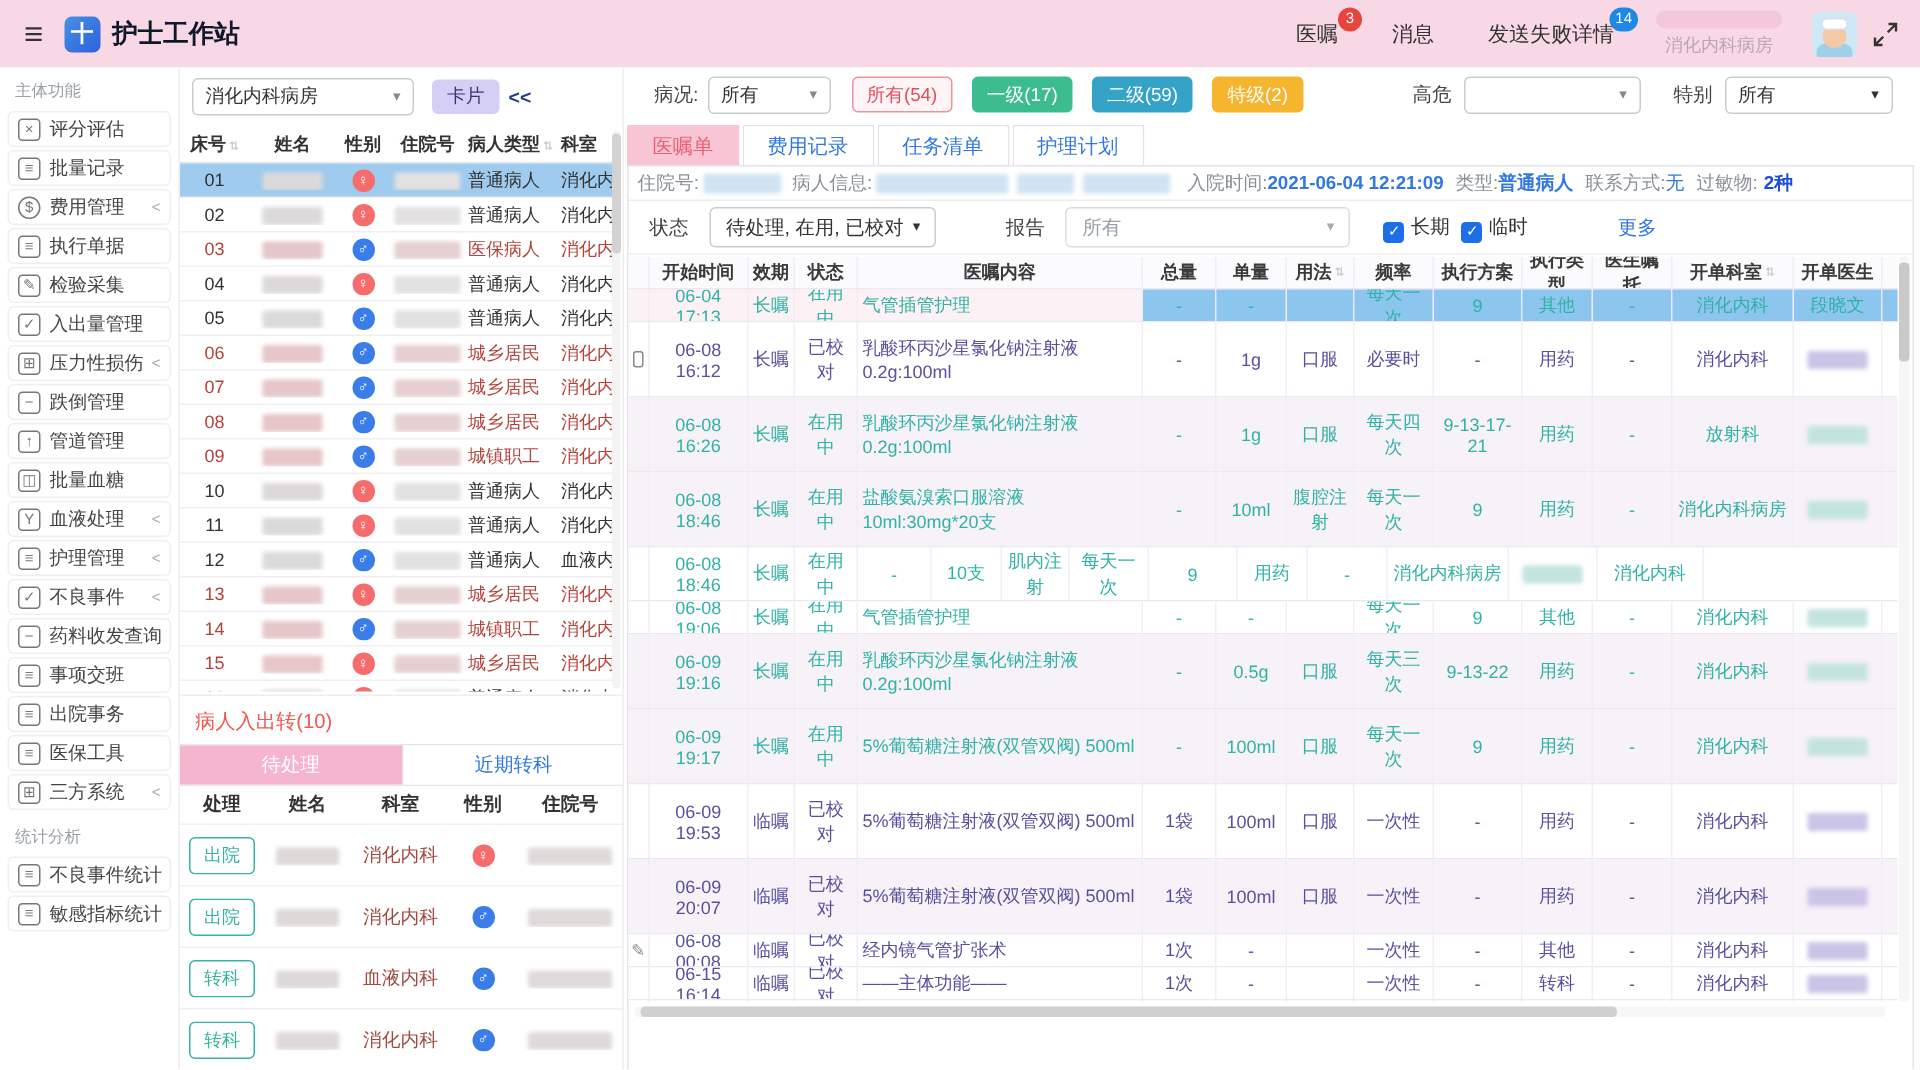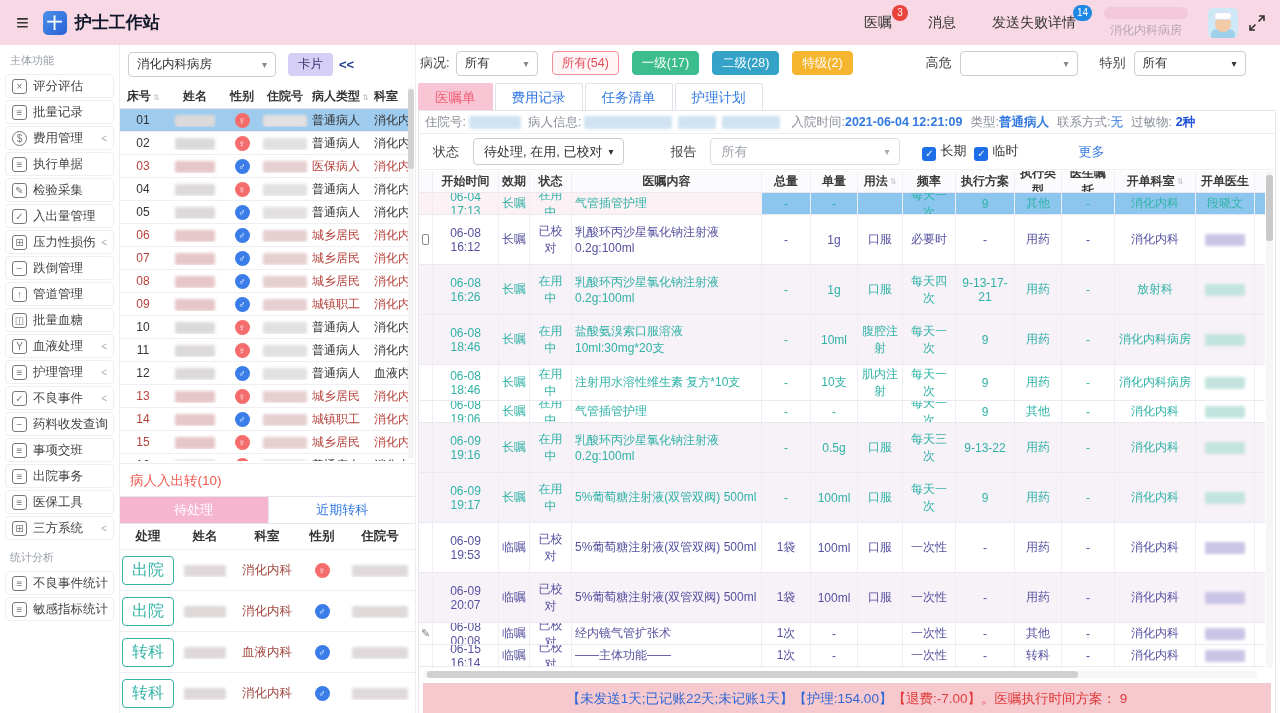--- a/index.html
+++ b/index.html
@@ -58,21 +58,21 @@
   .transfer { position:absolute; left:0; top:418px; width:296px; bottom:0; border-top:1px solid #eee; }
   .transfer-title { color:#f0574f; font-size:13.5px; padding:8px 0 6px 10px; }
   .ttabs { display:flex; border:1px solid #e8e4ee; border-left:none; border-right:none;justify-content:flex-end; }
   .ttab { flex:1; text-align:center; height:26px; line-height:26px; font-size:13px; cursor:pointer; }
   .ttab.on { background:#f6b5ce; color:#fff; }
   .ttab.off { color:#3278e0; background:#fff; border-left:1px solid #e8e4ee; }
   .trow { display:flex; align-items:center; height:41px; border-bottom:1px solid #f0eef3; font-size:12.5px; }
   .trow.hdr { height:26px; font-weight:bold; }
   .tc { text-align:center; overflow:hidden; white-space:nowrap; }
   .tc1{width:56px;} .tc2{width:58px;} .tc3{width:66px;} .tc4{width:44px;} .tc5{width:72px;}
-  .act-btn { display:inline-block; border:1px solid #35b3a5; color:#35b3a5; background:#fff; border-radius:4px; padding:3px 9px; font-size:16px; cursor:pointer; }
+  .act-btn { display:inline-block; border:1px solid #35b3a5; color:#35b3a5; background:#fff; border-radius:4px; padding:3px 9px; font-size:12px; cursor:pointer; }
   .dept-red { color:#a14a42; }
 
   
   .main { position:absolute; left:416px; top:45px; right:0; bottom:0; background:#fff; }
   .filter-row { position:absolute; left:0; top:0; width:100%; height:36px; display:flex; align-items:center; }
   .flabel { color:#444; font-size:13px; }
   .lvl-badge { height:24px; line-height:22px; border-radius:4px; padding:0 9px; font-size:12.5px; margin-right:13px; cursor:pointer; }
   .b-all { background:#fff5f6; border:1px solid #f0909a; color:#e64d5a; }
   .b-1 { background:#3dbd8e; color:#fff; border:1px solid #3dbd8e; }
   .b-2 { background:#35a3c8; color:#fff; border:1px solid #35a3c8; }
@@ -443,28 +443,28 @@
             <span class="tc tc3 dept-red">消化内科</span>
             <span class="tc tc4"><span class="gicon m">♂</span></span>
             <span class="tc tc5"><span class="blur-blk" style="width: 56px; background: rgb(223, 217, 218);"></span></span>
           </div>
         </div>
     </div>
   </div>
 
   <div class="main">
     <div class="filter-row">
-      <span class="flabel" style="margin-left:4px">病况:</span>
+      <span class="flabel" style="margin-left:20px">病况:</span>
       <div class="select-box" style="width:82px;margin-left:6px">
         <span>所有</span>
           <span style="color:#888;font-size:10px">▾</span>
       </div>
       <span class="lvl-badge b-all" style="margin-left:14px">所有(54)</span>
       <span class="lvl-badge b-1">一级(17)</span>
-      <span class="lvl-badge b-2">二级(28)</span>
+      <span class="lvl-badge b-2">二级(59)</span>
       <span class="lvl-badge b-3">特级(2)</span>
       <span class="flabel" style="margin-left:60px">高危</span>
       <div class="select-box" style="width:118px;margin-left:8px">
         <span></span>
           <span style="color:#888;font-size:10px">▾</span>
       </div>
       <span class="flabel" style="margin-left:22px">特别</span>
       <div class="select-box" style="width:112px;margin-left:8px">
         <span>所有</span>
           <span style="color:#333;font-size:10px">▾</span>
@@ -604,21 +604,20 @@
             <span class="oc c-doc">
               <span class="blur-blk" style="width: 40px; background: rgb(195, 228, 222);"></span>
             </span>
             <span class="oc c-edept">消化内科</span>
           </div>
           <div class="orow  t-active" style="height: 36px;">
             <span class="oc c-ico"></span>
             <span class="oc c-time">06-08 18:46</span>
             <span class="oc c-val">长嘱</span>
             <span class="oc c-status">在用中</span>
-            <span class="oc c-content left">注射用水溶性维生素 复方*10支</span>
             <span class="oc c-total">-</span>
             <span class="oc c-unit">10支</span>
             <span class="oc c-usage">肌内注射</span>
             <span class="oc c-freq">每天一次</span>
             <span class="oc c-plan">9</span>
             <span class="oc c-etype">用药</span>
             <span class="oc c-note">-</span>
             <span class="oc c-dept">消化内科病房</span>
             <span class="oc c-doc">
               <span class="blur-blk" style="width: 40px; background: rgb(195, 228, 222);"></span>
@@ -778,21 +777,15 @@
             <span class="oc c-edept"></span>
           </div>
         </div>
       <div class="hscroll">
           <span class="thumb"></span>
         </div>
       <div class="vscroll2">
           <span class="thumb"></span>
         </div>
 
-      <div class="ofooter">
-        <span class="b">【未发送1天;已记账22天;未记账1天】</span>
-        <span class="b">【护理:154.00】</span>
-        <span class="r">【退费:-7.00】</span>
-        <span class="r">。医嘱执行时间方案： 9</span>
-      </div>
     </div>
   </div>
 </div>
 
 </body></html>

